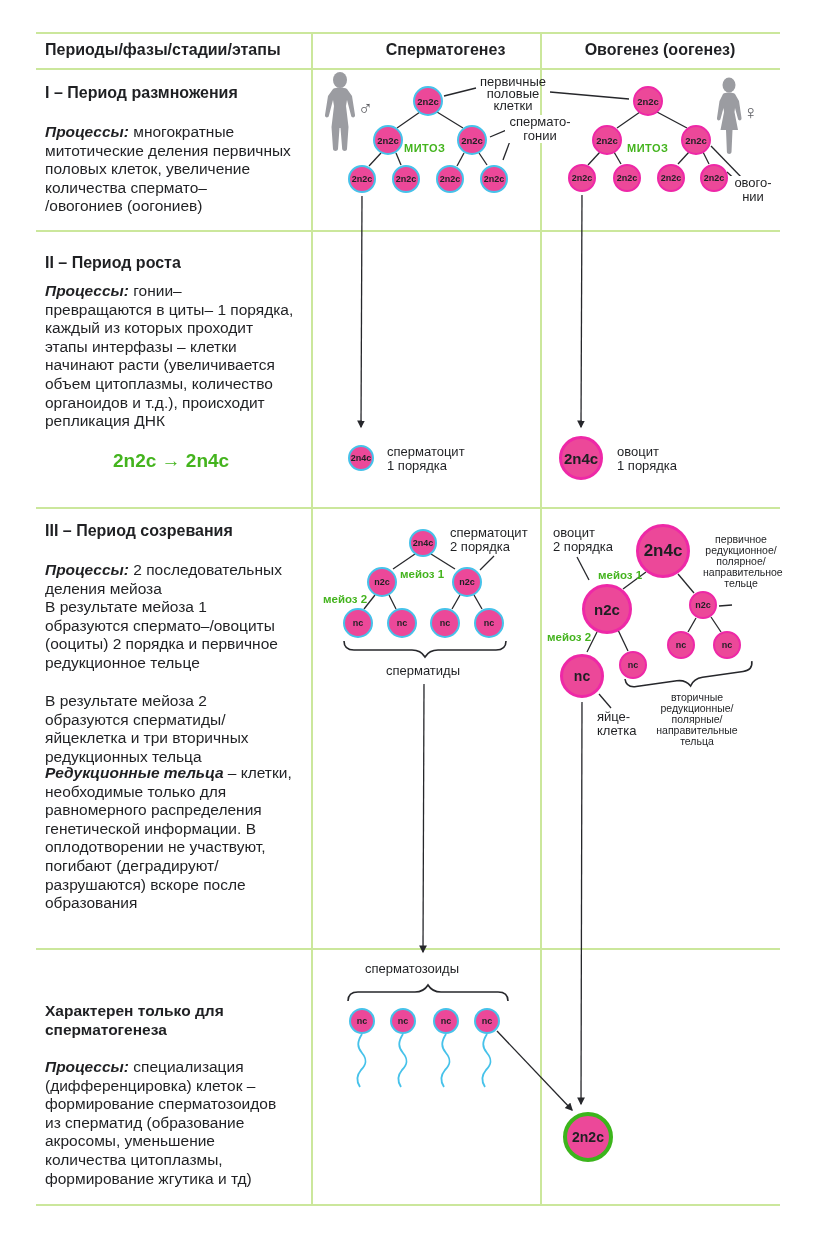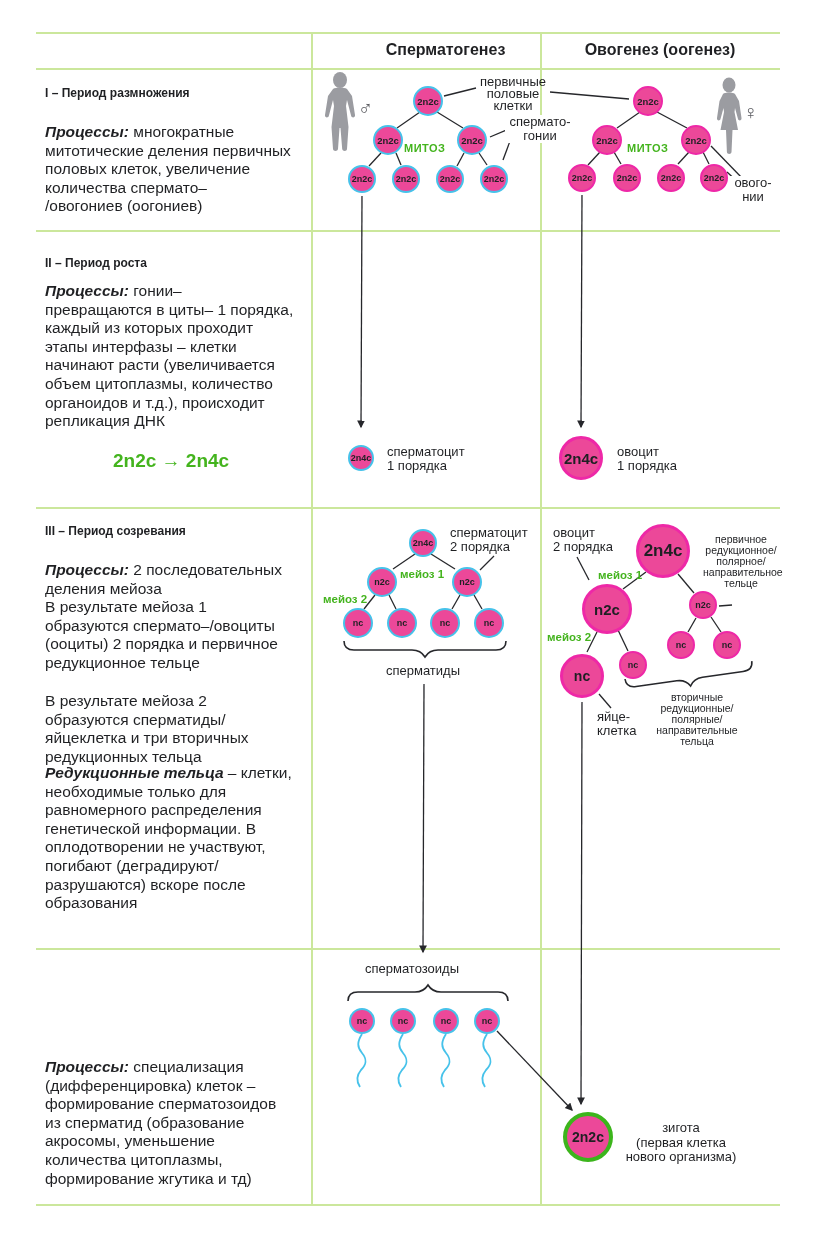--- a/index.html
+++ b/index.html
@@ -3,21 +3,21 @@
 <meta charset="utf-8">
 <style>
   html,body{margin:0;padding:0;background:#fff;}
   #stage{position:relative;width:817px;height:1241px;background:#fff;
          font-family:"Liberation Sans",sans-serif;color:#1f2023;overflow:hidden;}
   .gridh{position:absolute;left:36px;width:744px;height:2px;background:#cbe79c;}
   .gridv{position:absolute;top:32px;height:1174px;width:2px;background:#cbe79c;}
   .hdr{position:absolute;top:41px;font-size:16px;font-weight:bold;}
   .lefttext{position:absolute;left:45px;width:262px;font-size:15.5px;line-height:18.6px;
             white-space:pre-line;}
-  .title{font-weight:bold;font-size:12px;white-space:normal;}
+  .title{font-weight:bold;font-size:16px;white-space:normal;}
   .bi{font-weight:bold;font-style:italic;}
   .cell{position:absolute;border-radius:50%;display:flex;align-items:center;justify-content:center;
         font-weight:bold;color:#1f2023;background:#ec4899;box-sizing:border-box;}
   .blue{border:2px solid #46c2ea;}
   .pink{border:2px solid #ee28a7;}
   .pink3{border:3px solid #ee28a7;}
   .zyg{border:4px solid #3cb51c;}
   .cap{position:absolute;font-size:13px;line-height:14px;white-space:pre-line;}
   .ctr{text-align:center;}
   .tiny{font-size:10.5px;line-height:11px;}
@@ -36,20 +36,21 @@
 
   <div class="gridh" style="top:32px;"></div>
   <div class="gridh" style="top:68px;"></div>
   <div class="gridh" style="top:230px;"></div>
   <div class="gridh" style="top:507px;"></div>
   <div class="gridh" style="top:948px;"></div>
   <div class="gridh" style="top:1204px;"></div>
   <div class="gridv" style="left:311px;"></div>
   <div class="gridv" style="left:540px;"></div>
 
+  <div class="hdr" style="left:45px;">Периоды/фазы/стадии/этапы</div>
   <div class="hdr ctr" style="left:311px;width:229px;padding-left:20px;">Сперматогенез</div>
   <div class="hdr ctr" style="left:540px;width:240px;">Овогенез (оогенез)</div>
 
   <svg class="layer" width="817" height="1241" viewBox="0 0 817 1241">
     <defs>
       <marker id="arr" markerWidth="7" markerHeight="7" refX="5" refY="3" orient="auto">
         <path d="M0,0 L6,3 L0,6 Z" fill="#26272b"></path>
       </marker>
     </defs>
 
@@ -159,20 +160,22 @@
 редукционных тельца</div>
   <div class="lefttext" style="top:764px;"><span class="bi">Редукционные тельца</span><span> – клетки,
 необходимые только для
 равномерного распределения
 генетической информации. В
 оплодотворении не участвуют,
 погибают (деградируют/
 разрушаются) вскоре после
 образования</span></div>
 
+  <div class="lefttext" style="top:1002px;font-weight:bold;">Характерен только для
+сперматогенеза</div>
   <div class="lefttext" style="top:1058px;"><span class="bi">Процессы:</span><span> специализация
 (дифференцировка) клеток –
 формирование сперматозоидов
 из сперматид (образование
 акросомы, уменьшение
 количества цитоплазмы,
 формирование жгутика и тд)</span></div>
 
   <div class="gsym" style="left:358px;top:97px;">♂</div>
   <div class="gsym" style="left:743px;top:101px;">♀</div>
@@ -246,17 +249,14 @@
 полярные/
 направительные
 тельца</div>
 
   <div class="cap ctr" style="left:362px;top:962px;width:100px;">сперматозоиды</div>
   <div class="cell blue" style="left:349px;top:1008px;width:26px;height:26px;font-size:9px;">nc</div>
   <div class="cell blue" style="left:390px;top:1008px;width:26px;height:26px;font-size:9px;">nc</div>
   <div class="cell blue" style="left:433px;top:1008px;width:26px;height:26px;font-size:9px;">nc</div>
   <div class="cell blue" style="left:474px;top:1008px;width:26px;height:26px;font-size:9px;">nc</div>
   <div class="cell zyg" style="left:563px;top:1112px;width:50px;height:50px;font-size:14px;">2n2c</div>
-  <div class="cap ctr" style="left:616px;top:1121px;width:130px;line-height:14.5px;">зигота
-(первая клетка
-нового организма)</div>
 
 </div>
 
 </body></html>

